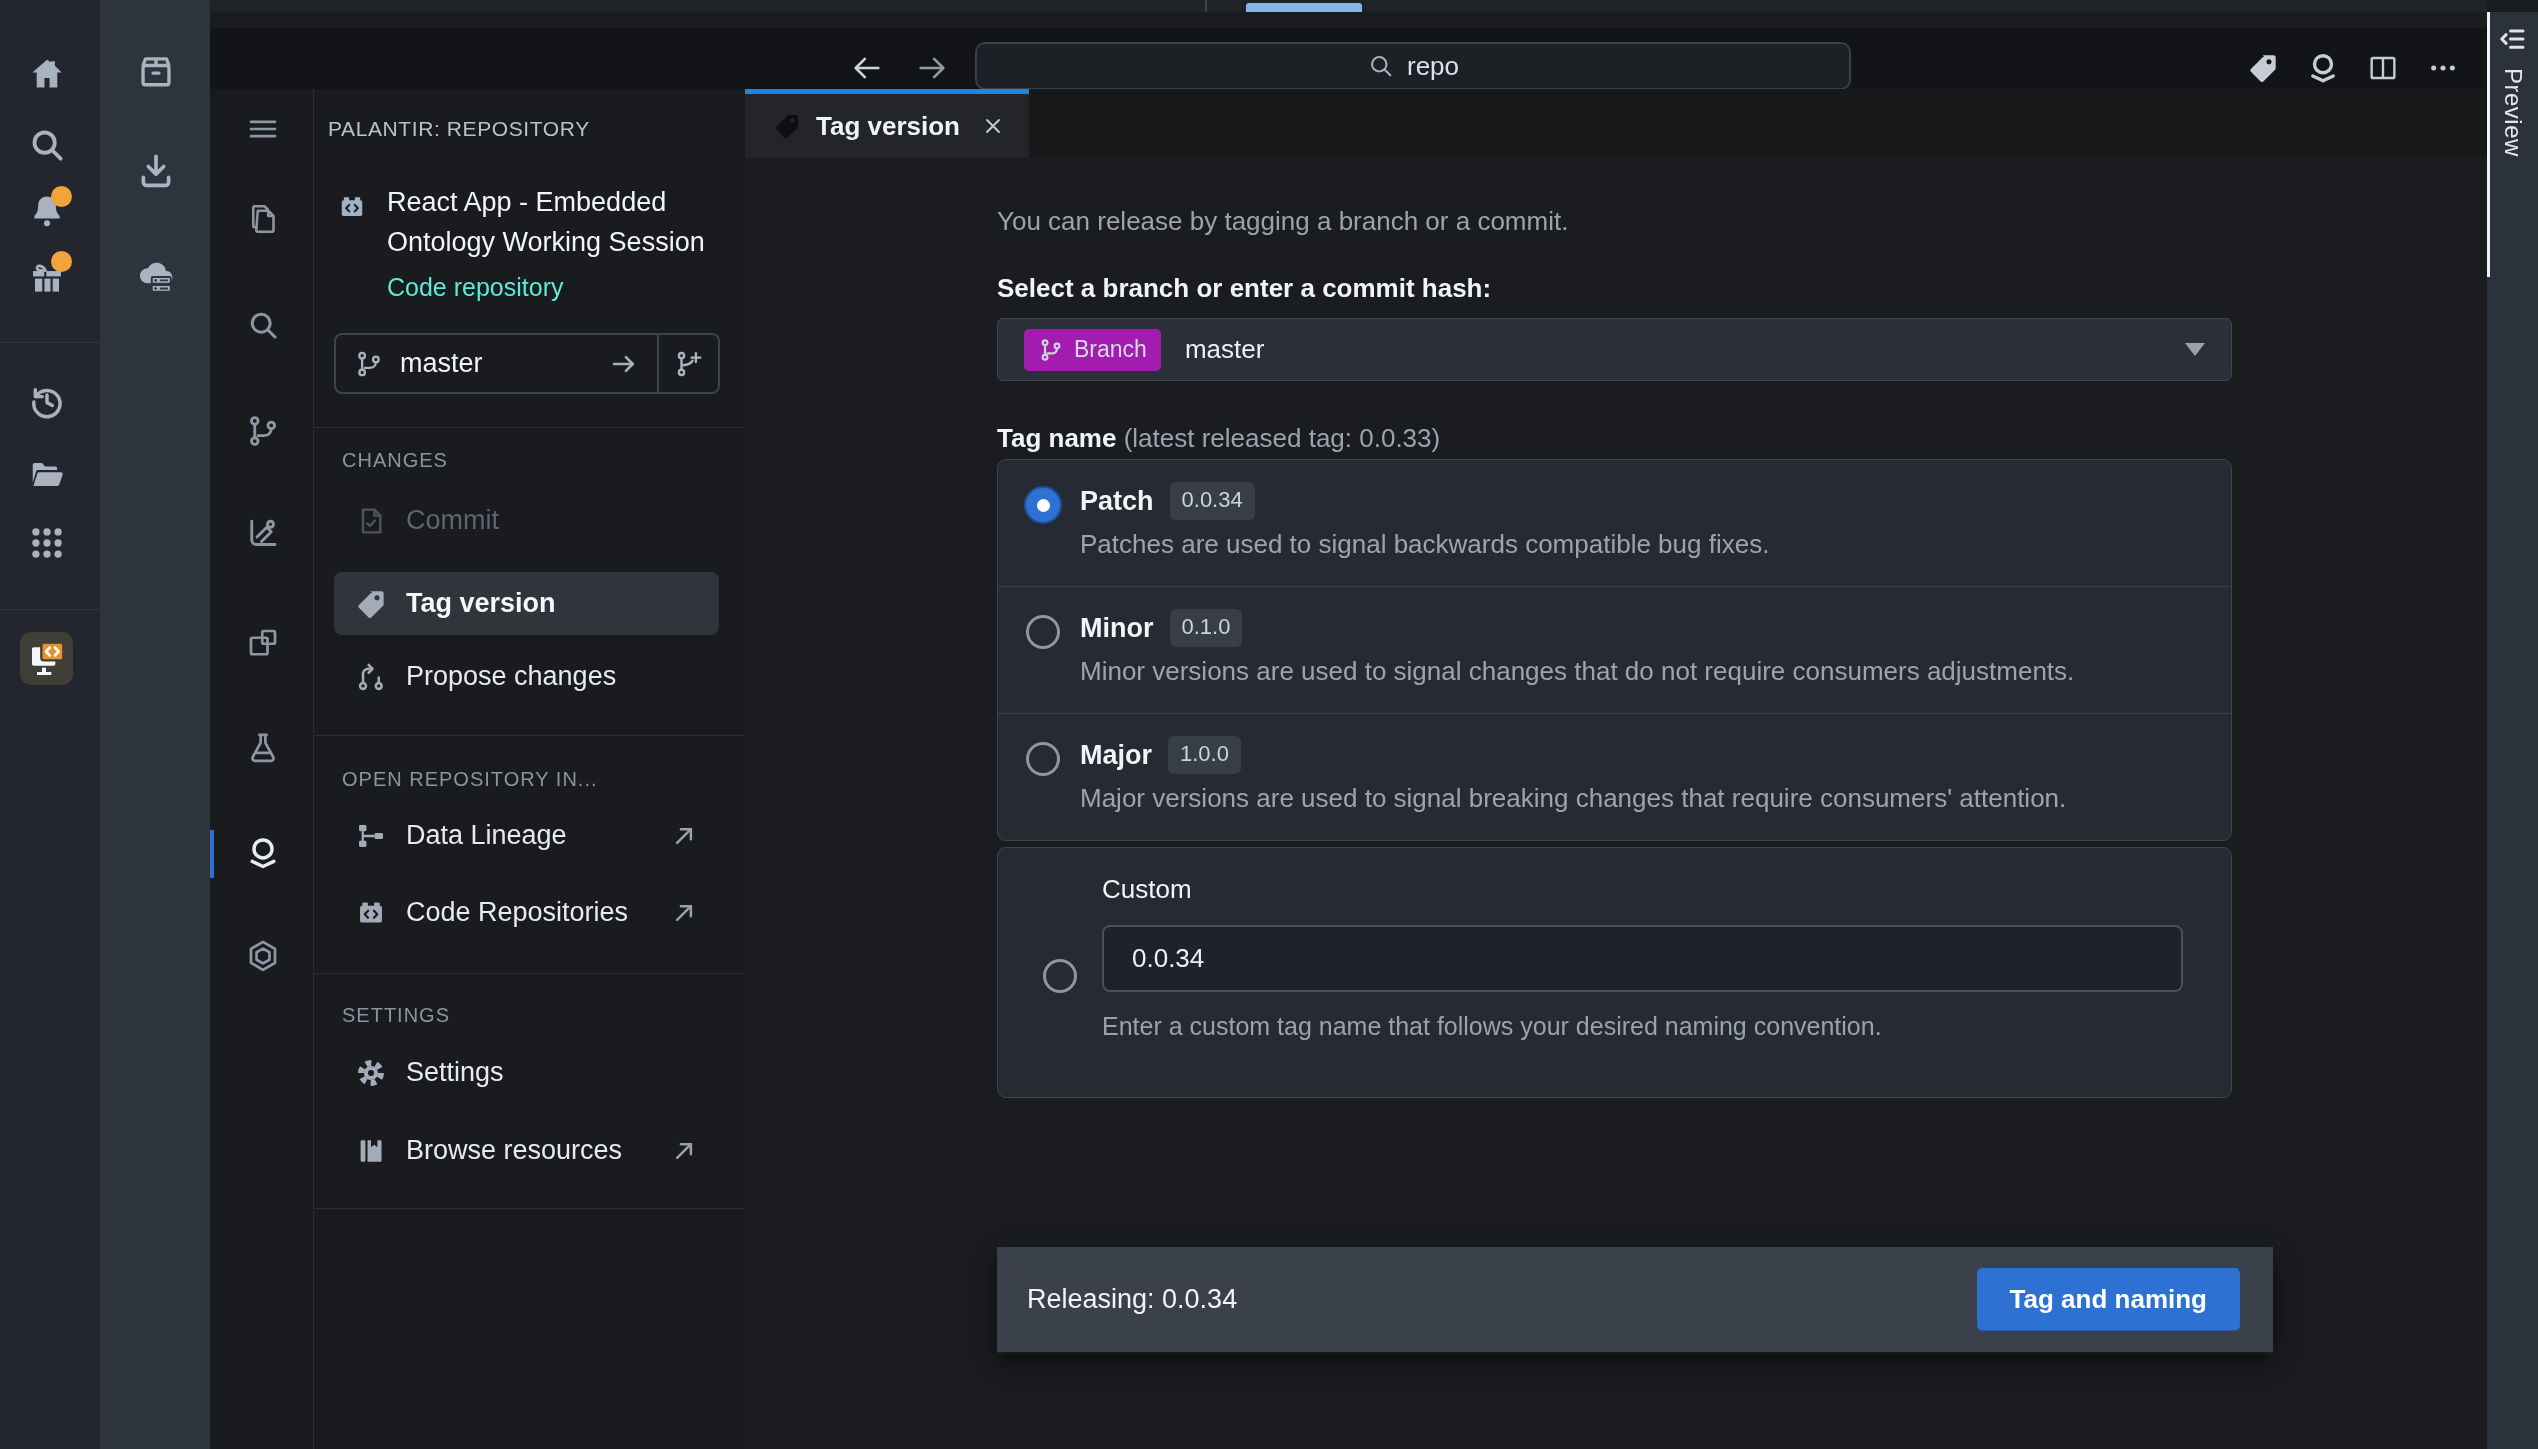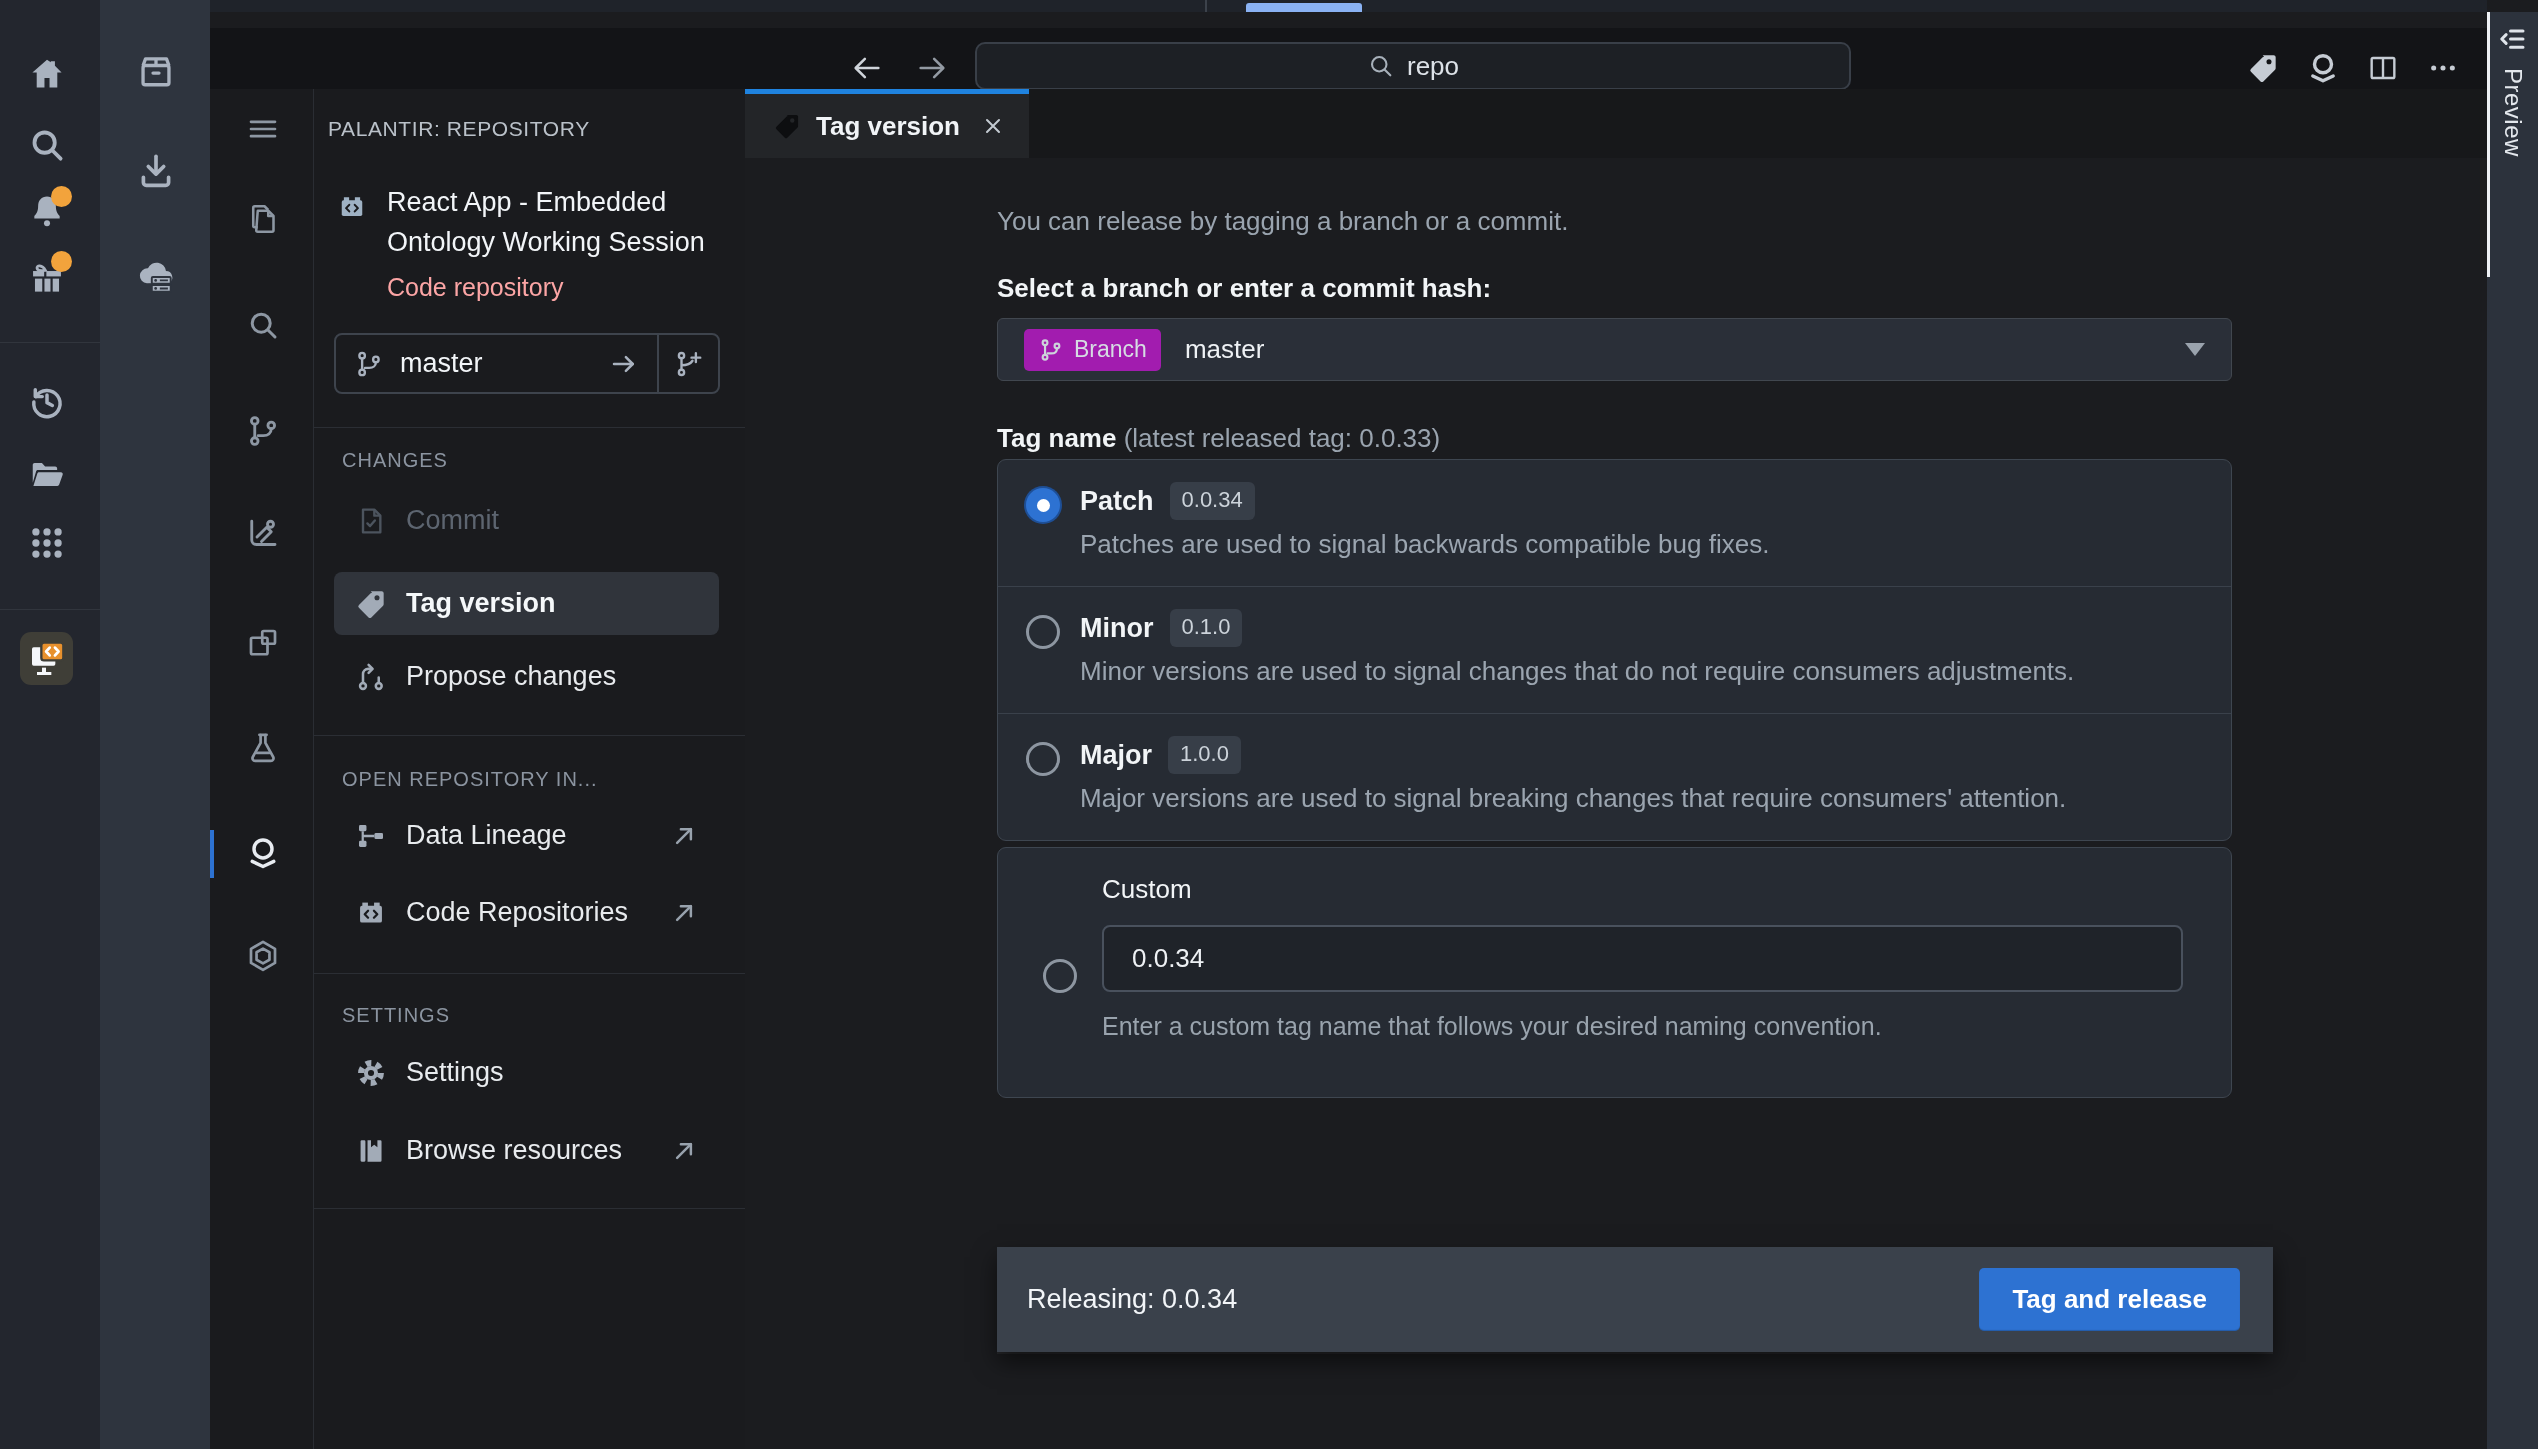--- a/index.html
+++ b/index.html
@@ -54,21 +54,21 @@
   .activitybar { position:absolute; left:210px; top:89px; bottom:0; width:104px; background:#1a1b1e; border-right:1px solid #2a2d33; }
   .activitybar .aic { position:absolute; left:35px; width:36px; height:36px; color:#8d97a3; cursor:pointer; }
   .activitybar .aic.active { color:#e8ecf1; }
   .active-indicator { position:absolute; left:0; top:741px; width:4px; height:48px; background:#2d72d2; }
 
   
   .sidepanel { position:absolute; left:314px; top:89px; bottom:0; width:432px; background:#1a1b1e; border-right:1px solid #242629; }
   .panel-title { position:absolute; left:14px; top:28px; font-size:21px; color:#bac1c9; letter-spacing:0.6px; }
   .repo-icon { position:absolute; left:23px; top:103px; color:#9fb2c4; }
   .repo-name { position:absolute; left:73px; top:93px; width:343px; font-size:27px; line-height:40px; color:#f2f5f8; }
-  .repo-type { position:absolute; left:73px; top:184px; font-size:25px; color:#fca5a5; }
+  .repo-type { position:absolute; left:73px; top:184px; font-size:25px; color:#5eead4; }
   .branch-ctl { position:absolute; left:20px; top:244px; width:386px; height:61px; border:2px solid #3e444d; border-radius:8px; display:flex; align-items:stretch; }
   .branch-ctl .bc-left { flex:1; display:flex; align-items:center; padding:0 18px; gap:16px; cursor:pointer; }
   .branch-ctl .bc-left .bname { font-size:27px; color:#f2f5f8; flex:1; }
   .branch-ctl .bc-right { width:61px; border-left:2px solid #3e444d; display:flex; align-items:center; justify-content:center; cursor:pointer; }
   .branch-ctl .icn { color:#a9b2bf; }
   .p-divider { position:absolute; left:0; right:0; height:1px; background:#2b2e34; }
   .sec-label { position:absolute; left:28px; font-size:20px; color:#8b94a0; letter-spacing:1px; }
   .p-row { position:absolute; left:0; right:0; height:63px; display:flex; align-items:center; padding-left:41px; gap:19px; font-size:27px; color:#e8ebee; cursor:pointer; }
   .p-row .icn { color:#a2abb7; flex:none; }
   .p-row.disabled { color:#5d6570; cursor:default; }
@@ -598,16 +598,16 @@
 
   <div class="custom-card">
     <div class="custom-label">Custom</div>
     <span class="radio custom-radio"></span>
     <input class="custom-input" type="text" value="0.0.34" style="">
     <div class="custom-help">Enter a custom tag name that follows your desired naming convention.</div>
   </div>
 
   <div class="footer-bar">
     <span class="releasing">Releasing: 0.0.34</span>
-    <button class="tag-release-btn">Tag and release</button>
+    <button class="tag-release-btn">Tag and naming</button>
   </div>
 </div>
 
 
 </body></html>

